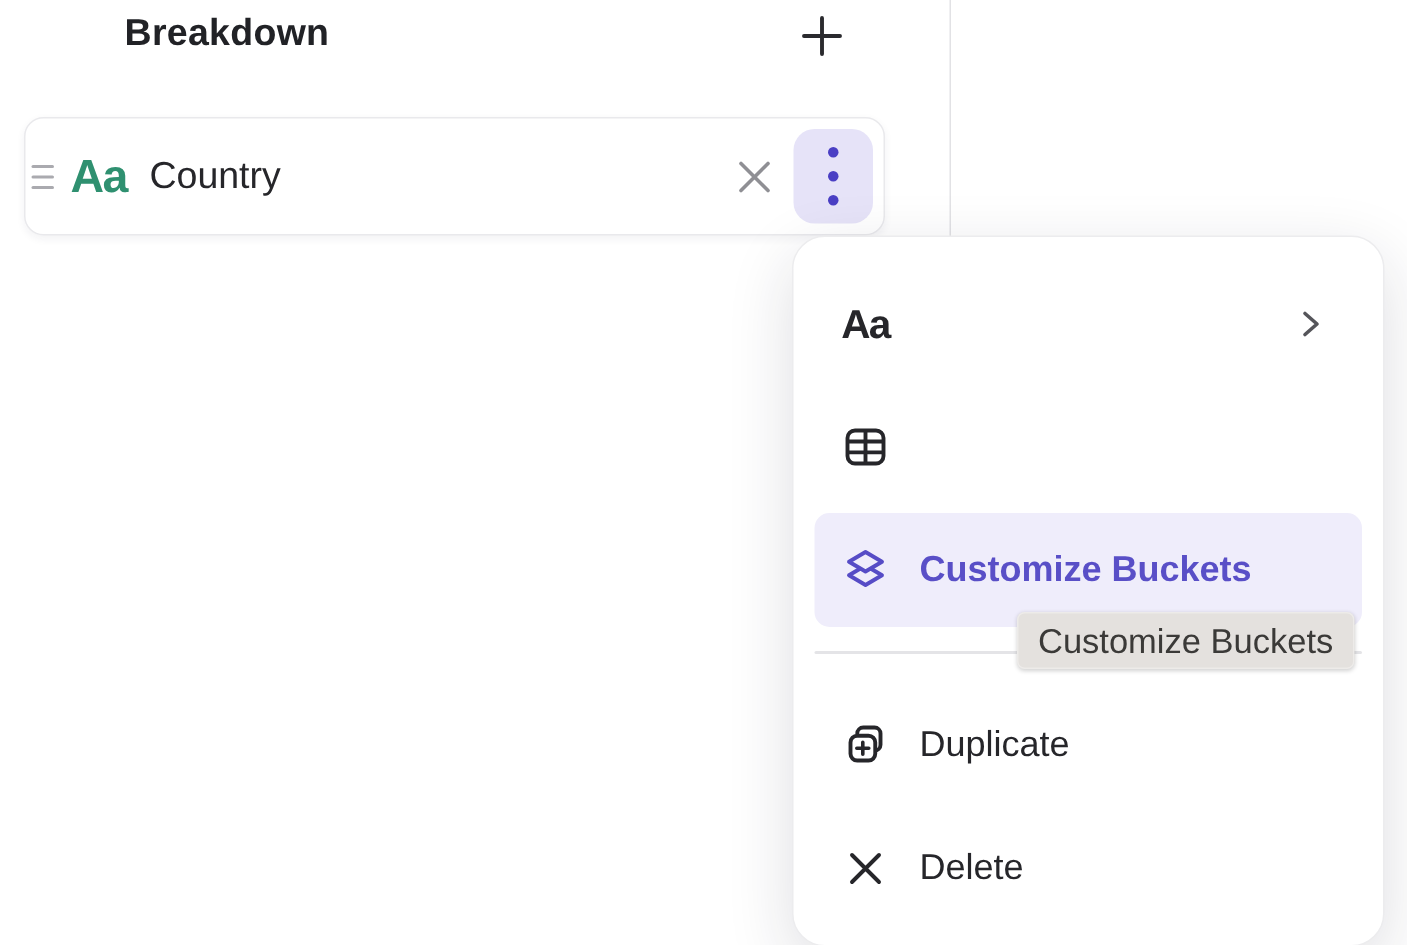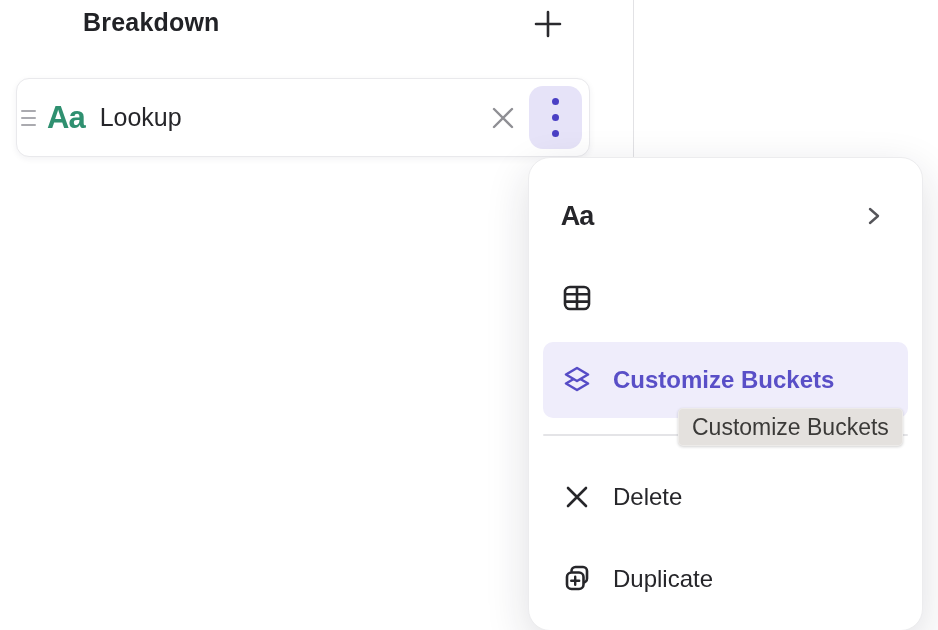--- a/index.html
+++ b/index.html
@@ -106,21 +106,21 @@
   </span>
 </button>
 
 <div class="field-card">
   <div class="drag-handle">
     <span></span>
       <span></span>
       <span></span>
   </div>
   <div class="card-type-glyph">Aa</div>
-  <div class="card-label">Lookup</div>
+  <div class="card-label">Country</div>
   <div class="card-spacer"></div>
   <button class="close-button">
     <span>
       <svg width="26" height="26" viewBox="0 0 26 26">
         <path d="M4 4 L22 22 M22 4 L4 22" stroke="#8f8f94" stroke-width="2.4" stroke-linecap="round"></path>
       </svg>
     </span>
   </button>
   <button class="kebab-button">
     <span style="display:flex;flex-direction:column;gap:9px;">
@@ -160,33 +160,33 @@
         <path d="M16 4 L27 10.5 L16 17 L5 10.5 Z" fill="#efedfb" stroke="#564cc6" stroke-width="2.6" stroke-linejoin="round"></path>
       </svg>
     </div>
     <div class="menu-label">Customize Buckets</div>
   </div>
 
   <div class="menu-divider"></div>
 
   <div class="menu-item">
     <div class="icon-box">
-      <svg width="26" height="26" viewBox="0 0 26 26">
-        <path d="M4 4 L22 22 M22 4 L4 22" stroke="#26262a" stroke-width="2.6" stroke-linecap="round"></path>
-      </svg>
-    </div>
-    <div class="menu-label">Delete</div>
-  </div>
-
-  <div class="menu-item">
-    <div class="icon-box">
       <svg width="32" height="32" viewBox="0 0 32 32">
         <path d="M10.5 8 V8 a4 4 0 0 1 4 -4 H22 a4 4 0 0 1 4 4 V15.5 a4 4 0 0 1 -4 4" fill="none" stroke="#26262a" stroke-width="2.6" stroke-linecap="round"></path>
         <rect x="6" y="9.5" width="16.5" height="16.5" rx="4.5" fill="#ffffff" stroke="#26262a" stroke-width="2.6"></rect>
         <path d="M14.2 13.8 V21.8 M10.2 17.8 H18.2" stroke="#26262a" stroke-width="2.4" stroke-linecap="round"></path>
       </svg>
     </div>
     <div class="menu-label">Duplicate</div>
   </div>
 
+  <div class="menu-item">
+    <div class="icon-box">
+      <svg width="26" height="26" viewBox="0 0 26 26">
+        <path d="M4 4 L22 22 M22 4 L4 22" stroke="#26262a" stroke-width="2.6" stroke-linecap="round"></path>
+      </svg>
+    </div>
+    <div class="menu-label">Delete</div>
+  </div>
+
 </div>
 
 <div class="tooltip">Customize Buckets</div>
 
 </body></html>

